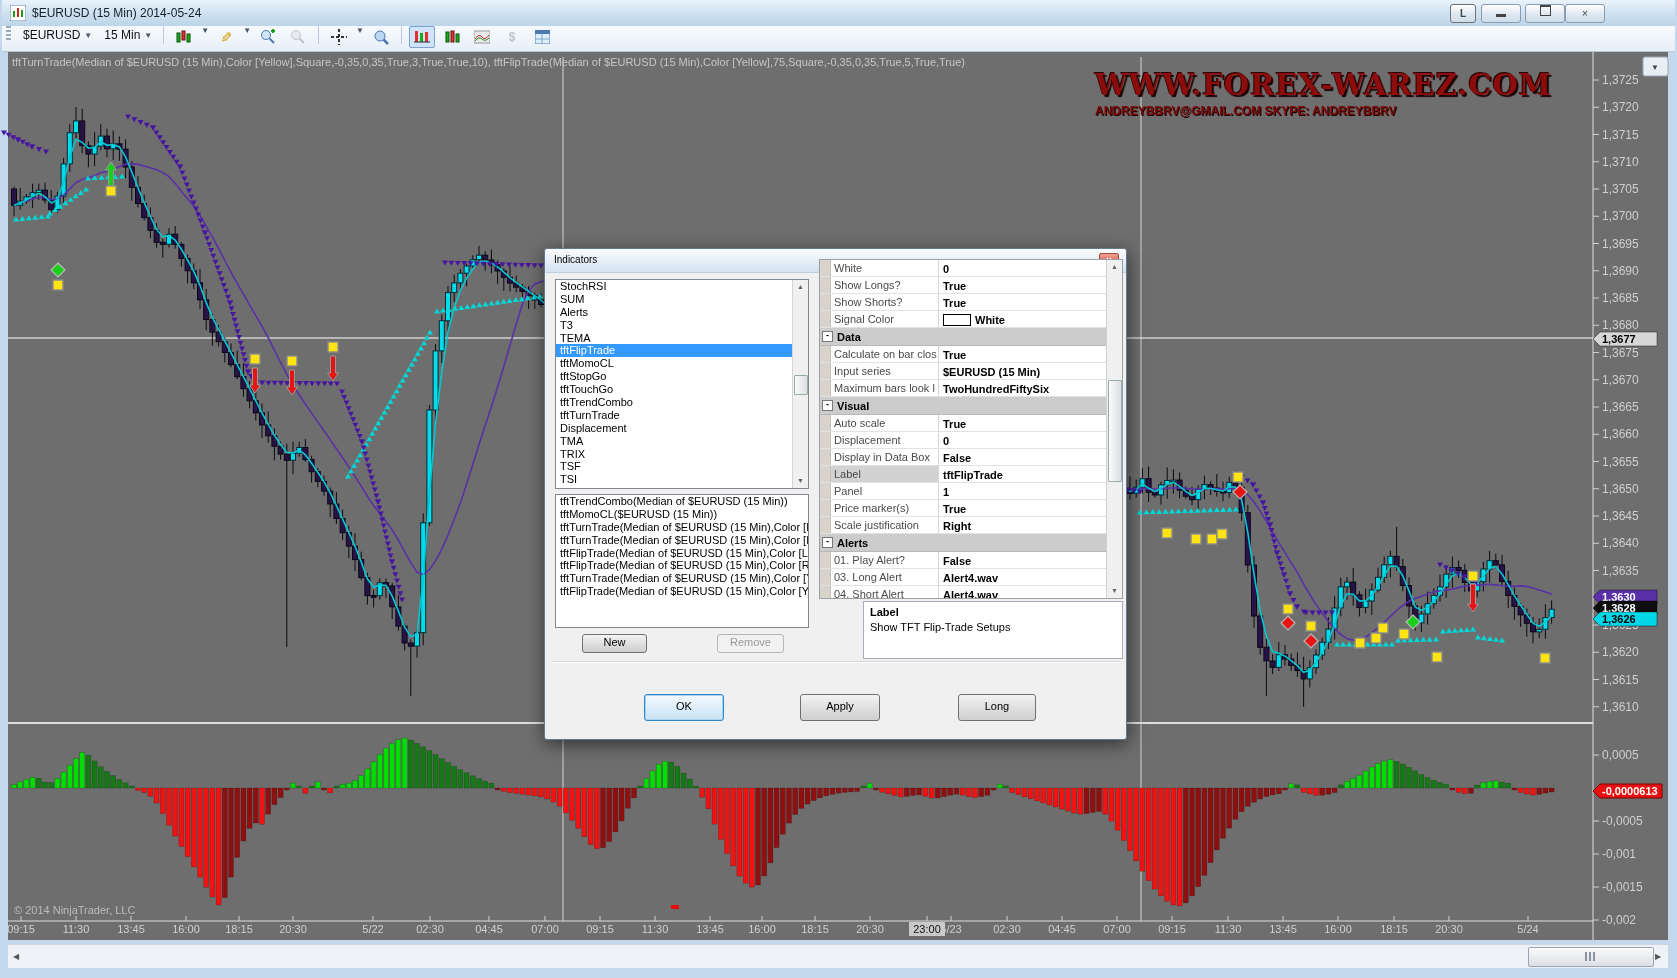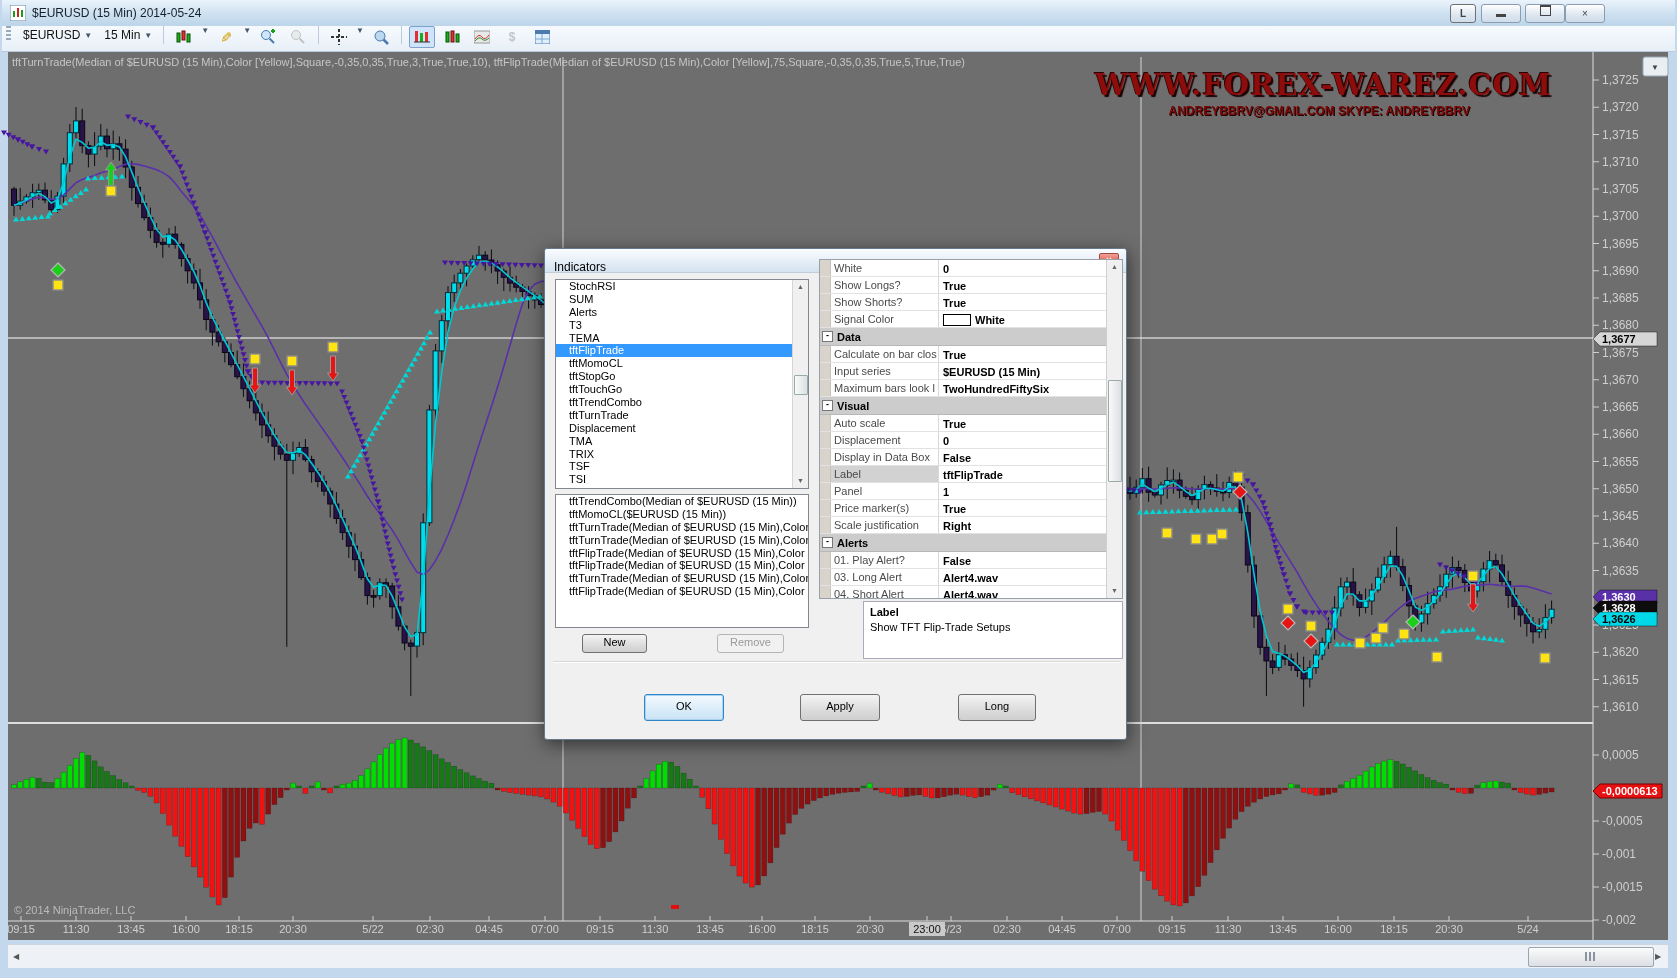--- a/index.html
+++ b/index.html
@@ -24,48 +24,48 @@
     display:flex;align-items:flex-start;padding-left:4px;box-sizing:border-box;gap:4px}
   .grip{width:5px;height:16px;background:repeating-linear-gradient(#9ab 0 2px,transparent 2px 4px);margin-right:4px}
   .tb-sel{font-size:12px;color:#111;padding:2px 4px;display:flex;align-items:center;gap:4px;cursor:default}
   .tb-caret{font-size:8px;color:#456}
   .tb-sep{width:1px;height:18px;background:#bccadb;margin:0 3px}
   .tb-btn{width:24px;height:20px;display:flex;align-items:center;justify-content:center;border:1px solid transparent;border-radius:2px}
   .tb-btn.sel{border:1px solid #7da2ce;background:#cfe4fa}
   .tb-btn.dis{opacity:.45}
   
   #annotation{position:absolute;left:12px;top:56px;z-index:2;color:#c6c6c6;font-size:11px;white-space:nowrap;width:1440px;overflow:hidden}
-  #watermark{position:absolute;left:1095px;top:68px;width:375px;z-index:2;text-align:right}
+  #watermark{position:absolute;left:1095px;top:68px;width:375px;z-index:2;text-align:left}
   #wm1{font-family:"DejaVu Serif",serif;font-weight:bold;font-size:29px;color:#8d0d0d;letter-spacing:1px;
        text-shadow:2px 2px 1px #1a0000,-1px -1px 0 #2a0000;white-space:nowrap}
   #wm2{font-family:Liberation Sans, sans-serif;font-weight:bold;font-size:12px;color:#7d0909;margin-top:2px;
        text-shadow:1px 1px 0 #1a0000;white-space:nowrap}
   #copyright{position:absolute;left:14px;top:904px;z-index:2;color:#bbbbbb;font-size:11px}
   
   #hscroll{position:absolute;left:8px;top:944px;width:1660px;height:23px;z-index:5;background:#eef1f5;border-top:1px solid #cdd5de}
   .sc-arrow{position:absolute;top:2px;width:16px;height:19px;color:#555;font-size:8px;text-align:center;line-height:19px}
   #sc-left{left:0}#sc-right{right:2px}
   #sc-thumb{position:absolute;left:1520px;top:2px;width:124px;height:18px;border:1px solid #9aa5b1;border-radius:2px;
     background:linear-gradient(#fbfbfb,#dcdfe3)}
   #sc-grip{position:absolute;left:50%;top:4px;width:12px;height:9px;margin-left:-6px;
     background:repeating-linear-gradient(90deg,#8a93a0 0 2px,transparent 2px 4px)}
   
   #dialog{position:absolute;left:544px;top:248px;width:583px;height:492px;z-index:10;
     background:#f0f0f0;border:1px solid #64798c;border-radius:3px;
     box-shadow:1px 4px 18px rgba(0,0,0,.55);box-sizing:border-box}
   #dlg-title{position:absolute;left:0;top:0;width:100%;height:24px;border-radius:3px 3px 0 0;
     background:linear-gradient(#fafcfe,#d4e2f0);border-bottom:1px solid #c0cddb;box-sizing:border-box}
-  #dlg-title-text{position:absolute;left:9px;top:11px;font-size:12px;color:#000}
+  #dlg-title-text{position:absolute;left:9px;top:5px;font-size:10px;color:#000}
   #dlg-close{position:absolute;right:7px;top:4px;width:18px;height:15px;border:1px solid #9c4a42;border-radius:2px;
     background:linear-gradient(#f0a295,#d9574a 60%,#c23a2e);color:#fff;font-size:10px;font-weight:bold;
     text-align:center;line-height:13px}
   .listbox{position:absolute;background:#fff;border:1px solid #828790;font-size:11px;color:#000;overflow:hidden}
   #ind-list{left:10px;top:30px;width:252px;height:208px}
   #sel-list{left:10px;top:245px;width:252px;height:132px}
-  .lb-item{height:12.9px;line-height:12.9px;padding-left:13px;white-space:nowrap}
+  .lb-item{height:12.9px;line-height:12.9px;padding-left:4px;white-space:nowrap}
   .lb-item.sel{background:#3399ff;color:#fff}
   .lb-scroll{position:absolute;right:0;top:0;width:15px;height:100%;background:#f0f0f0;border-left:1px solid #d5d5d5}
   .sb-up,.sb-dn{position:absolute;left:0;width:15px;height:14px;font-size:7px;color:#666;text-align:center;line-height:14px}
   .sb-up{top:0}.sb-dn{bottom:0}
   .sb-thumb{position:absolute;left:1px;width:12px;border:1px solid #9aa;background:linear-gradient(90deg,#fafafa,#dcdfe3);border-radius:1px}
   .btn{position:absolute;font-size:11px;color:#000;text-align:center;
     border:1px solid #707070;border-radius:3px;background:linear-gradient(#f4f4f4,#dcdcdc 60%,#cfcfcf)}
   #btn-new{left:37px;top:385px;width:63px;height:17px;line-height:15px}
   #btn-remove{left:172px;top:385px;width:65px;height:17px;line-height:15px;color:#9a9a9a;border-color:#b5b5b5;background:#f1f1f1}
   #btn-ok{left:99px;top:445px;width:78px;height:25px;line-height:23px;border:1px solid #2f86c9;box-shadow:0 0 0 1px #a8d2ef inset;background:linear-gradient(#f4fafe,#d9ecf9 60%,#c8e2f4)}

